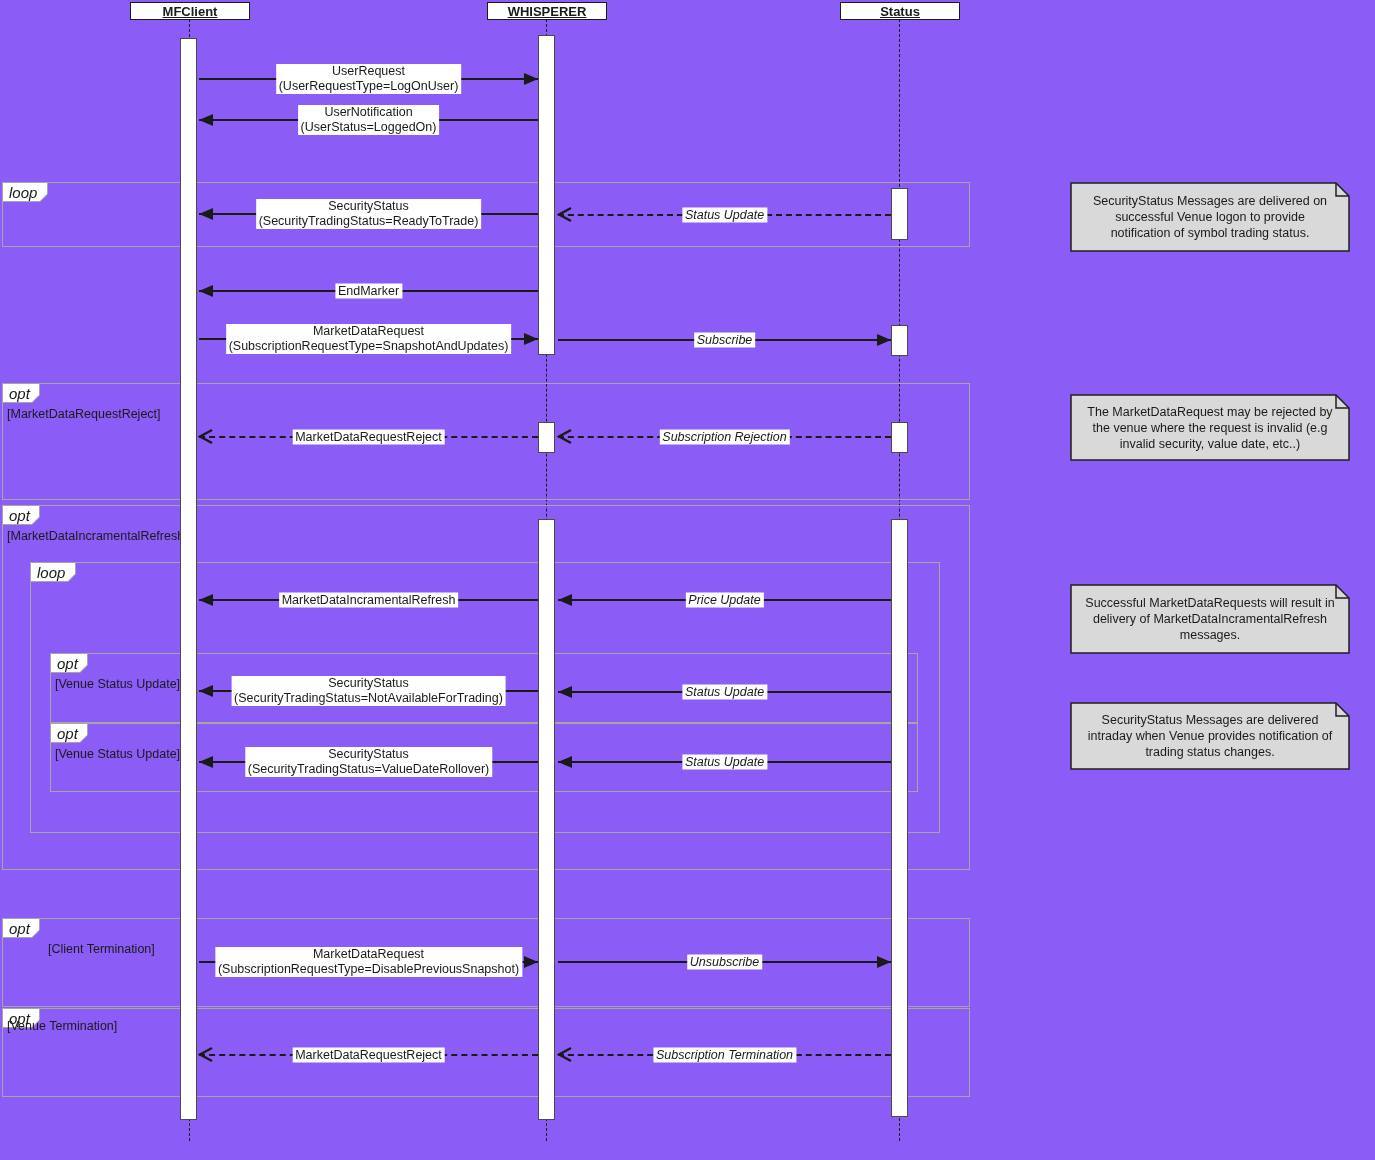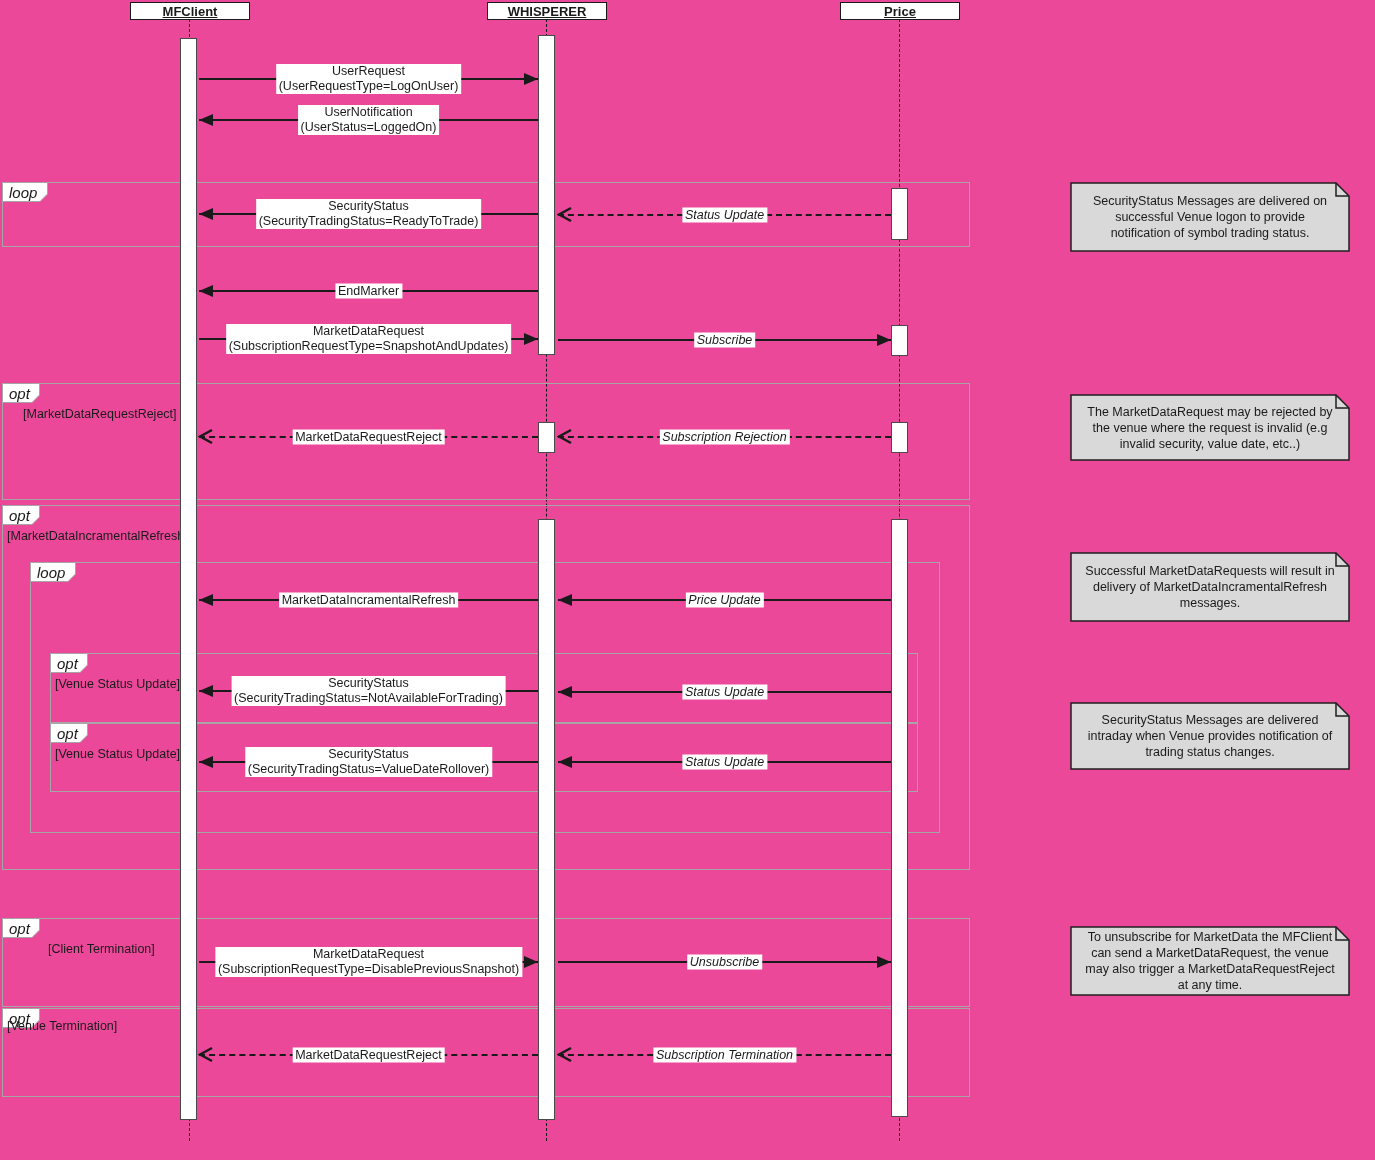--- a/index.html
+++ b/index.html
@@ -1,17 +1,17 @@
 <!DOCTYPE html>
 <html><head>
 <meta charset="utf-8">
 <style>
   html,body{margin:0;padding:0;background:#ffffff;}
   #stage{
-    position:relative;width:1375px;height:1160px;background:#ec4899;overflow:hidden;
+    position:relative;width:1375px;height:1160px;background:#8b5cf6;overflow:hidden;
     font-family:"Liberation Sans",sans-serif;color:#1a1a1a;
   }
   .actor-box{
     position:absolute;height:18px;background:#fff;border:1.5px solid #1a1a1a;
     display:flex;align-items:center;justify-content:center;
     font-size:13px;font-weight:bold;text-decoration:underline;z-index:3;box-sizing:border-box;
   }
   .lifeline{position:absolute;width:0;border-left:1.5px dashed #1a1a1a;z-index:1;}
   .activation{position:absolute;width:17px;background:#fff;border:1.5px solid #4a4a4a;z-index:3;box-sizing:border-box;}
   .fragment{position:absolute;border:1px solid #a6a6a6;z-index:2;box-sizing:border-box;}
@@ -45,38 +45,38 @@
     <div class="lifeline" style="left: 189px; top: 19px; height: 1122px;"></div>
     <div class="actor-box" style="left: 130px; top: 2px; width: 120px;">
       <div>MFClient</div>
     </div>
     <div class="lifeline" style="left: 546px; top: 19px; height: 1122px;"></div>
     <div class="actor-box" style="left: 487px; top: 2px; width: 120px;">
       <div>WHISPERER</div>
     </div>
     <div class="lifeline" style="left: 899px; top: 19px; height: 1122px;"></div>
     <div class="actor-box" style="left: 840px; top: 2px; width: 120px;">
-      <div>Price</div>
+      <div>Status</div>
     </div>
     <div class="fragment" style="left: 2px; top: 182px; width: 968px; height: 65px;">
       <div class="frag-tab" style="width: 46px; height: 20px;">
         <svg width="46" height="20" viewBox="0 0 46 20">
           <polygon points="0.5,0.5 45.5,0.5 45.5,12 38,19.5 0.5,19.5" fill="#ffffff" stroke="#a6a6a6" stroke-width="1"></polygon>
         </svg>
         <div class="tab-text">loop</div>
       </div>
     </div>
     <div class="fragment" style="left: 2px; top: 383px; width: 968px; height: 117px;">
       <div class="frag-tab" style="width: 38px; height: 20px;">
         <svg width="38" height="20" viewBox="0 0 38 20">
           <polygon points="0.5,0.5 37.5,0.5 37.5,12 30,19.5 0.5,19.5" fill="#ffffff" stroke="#a6a6a6" stroke-width="1"></polygon>
         </svg>
         <div class="tab-text">opt</div>
       </div>
-      <div class="frag-guard" style="left: 20px; top: 23px;">[MarketDataRequestReject]</div>
+      <div class="frag-guard" style="left: 4px; top: 23px;">[MarketDataRequestReject]</div>
     </div>
     <div class="fragment" style="left: 2px; top: 505px; width: 968px; height: 365px;">
       <div class="frag-tab" style="width: 38px; height: 20px;">
         <svg width="38" height="20" viewBox="0 0 38 20">
           <polygon points="0.5,0.5 37.5,0.5 37.5,12 30,19.5 0.5,19.5" fill="#ffffff" stroke="#a6a6a6" stroke-width="1"></polygon>
         </svg>
         <div class="tab-text">opt</div>
       </div>
       <div class="frag-guard" style="left: 4px; top: 23px;">[MarketDataIncramentalRefresh]</div>
     </div>
@@ -213,34 +213,27 @@
       </svg>
       <div class="note-text">SecurityStatus Messages are delivered on successful Venue logon to provide notification of symbol trading status.</div>
     </div>
     <div class="note" style="left: 1070px; top: 394px; width: 280px; height: 67px;">
       <svg width="280" height="67">
         <polygon points="1,1 266,1 279,14 279,66 1,66" fill="#d9d9d9" stroke="#1f1f1f" stroke-width="1.5"></polygon>
         <path d="M266,1 L266,14 L279,14" fill="none" stroke="#1f1f1f" stroke-width="1.5"></path>
       </svg>
       <div class="note-text">The MarketDataRequest may be rejected by the venue where the request is invalid (e.g invalid security, value date, etc..)</div>
     </div>
-    <div class="note" style="left: 1070px; top: 552px; width: 280px; height: 70px;">
+    <div class="note" style="left: 1070px; top: 584px; width: 280px; height: 70px;">
       <svg width="280" height="70">
         <polygon points="1,1 266,1 279,14 279,69 1,69" fill="#d9d9d9" stroke="#1f1f1f" stroke-width="1.5"></polygon>
         <path d="M266,1 L266,14 L279,14" fill="none" stroke="#1f1f1f" stroke-width="1.5"></path>
       </svg>
       <div class="note-text">Successful MarketDataRequests will result in delivery of MarketDataIncramentalRefresh messages.</div>
     </div>
     <div class="note" style="left: 1070px; top: 702px; width: 280px; height: 68px;">
       <svg width="280" height="68">
         <polygon points="1,1 266,1 279,14 279,67 1,67" fill="#d9d9d9" stroke="#1f1f1f" stroke-width="1.5"></polygon>
         <path d="M266,1 L266,14 L279,14" fill="none" stroke="#1f1f1f" stroke-width="1.5"></path>
       </svg>
       <div class="note-text">SecurityStatus Messages are delivered intraday when Venue provides notification of trading status changes.</div>
     </div>
-    <div class="note" style="left: 1070px; top: 926px; width: 280px; height: 70px;">
-      <svg width="280" height="70">
-        <polygon points="1,1 266,1 279,14 279,69 1,69" fill="#d9d9d9" stroke="#1f1f1f" stroke-width="1.5"></polygon>
-        <path d="M266,1 L266,14 L279,14" fill="none" stroke="#1f1f1f" stroke-width="1.5"></path>
-      </svg>
-      <div class="note-text">To unsubscribe for MarketData the MFClient can send a MarketDataRequest, the venue may also trigger a MarketDataRequestReject at any time.</div>
-    </div>
   </div>
 
 </body></html>

